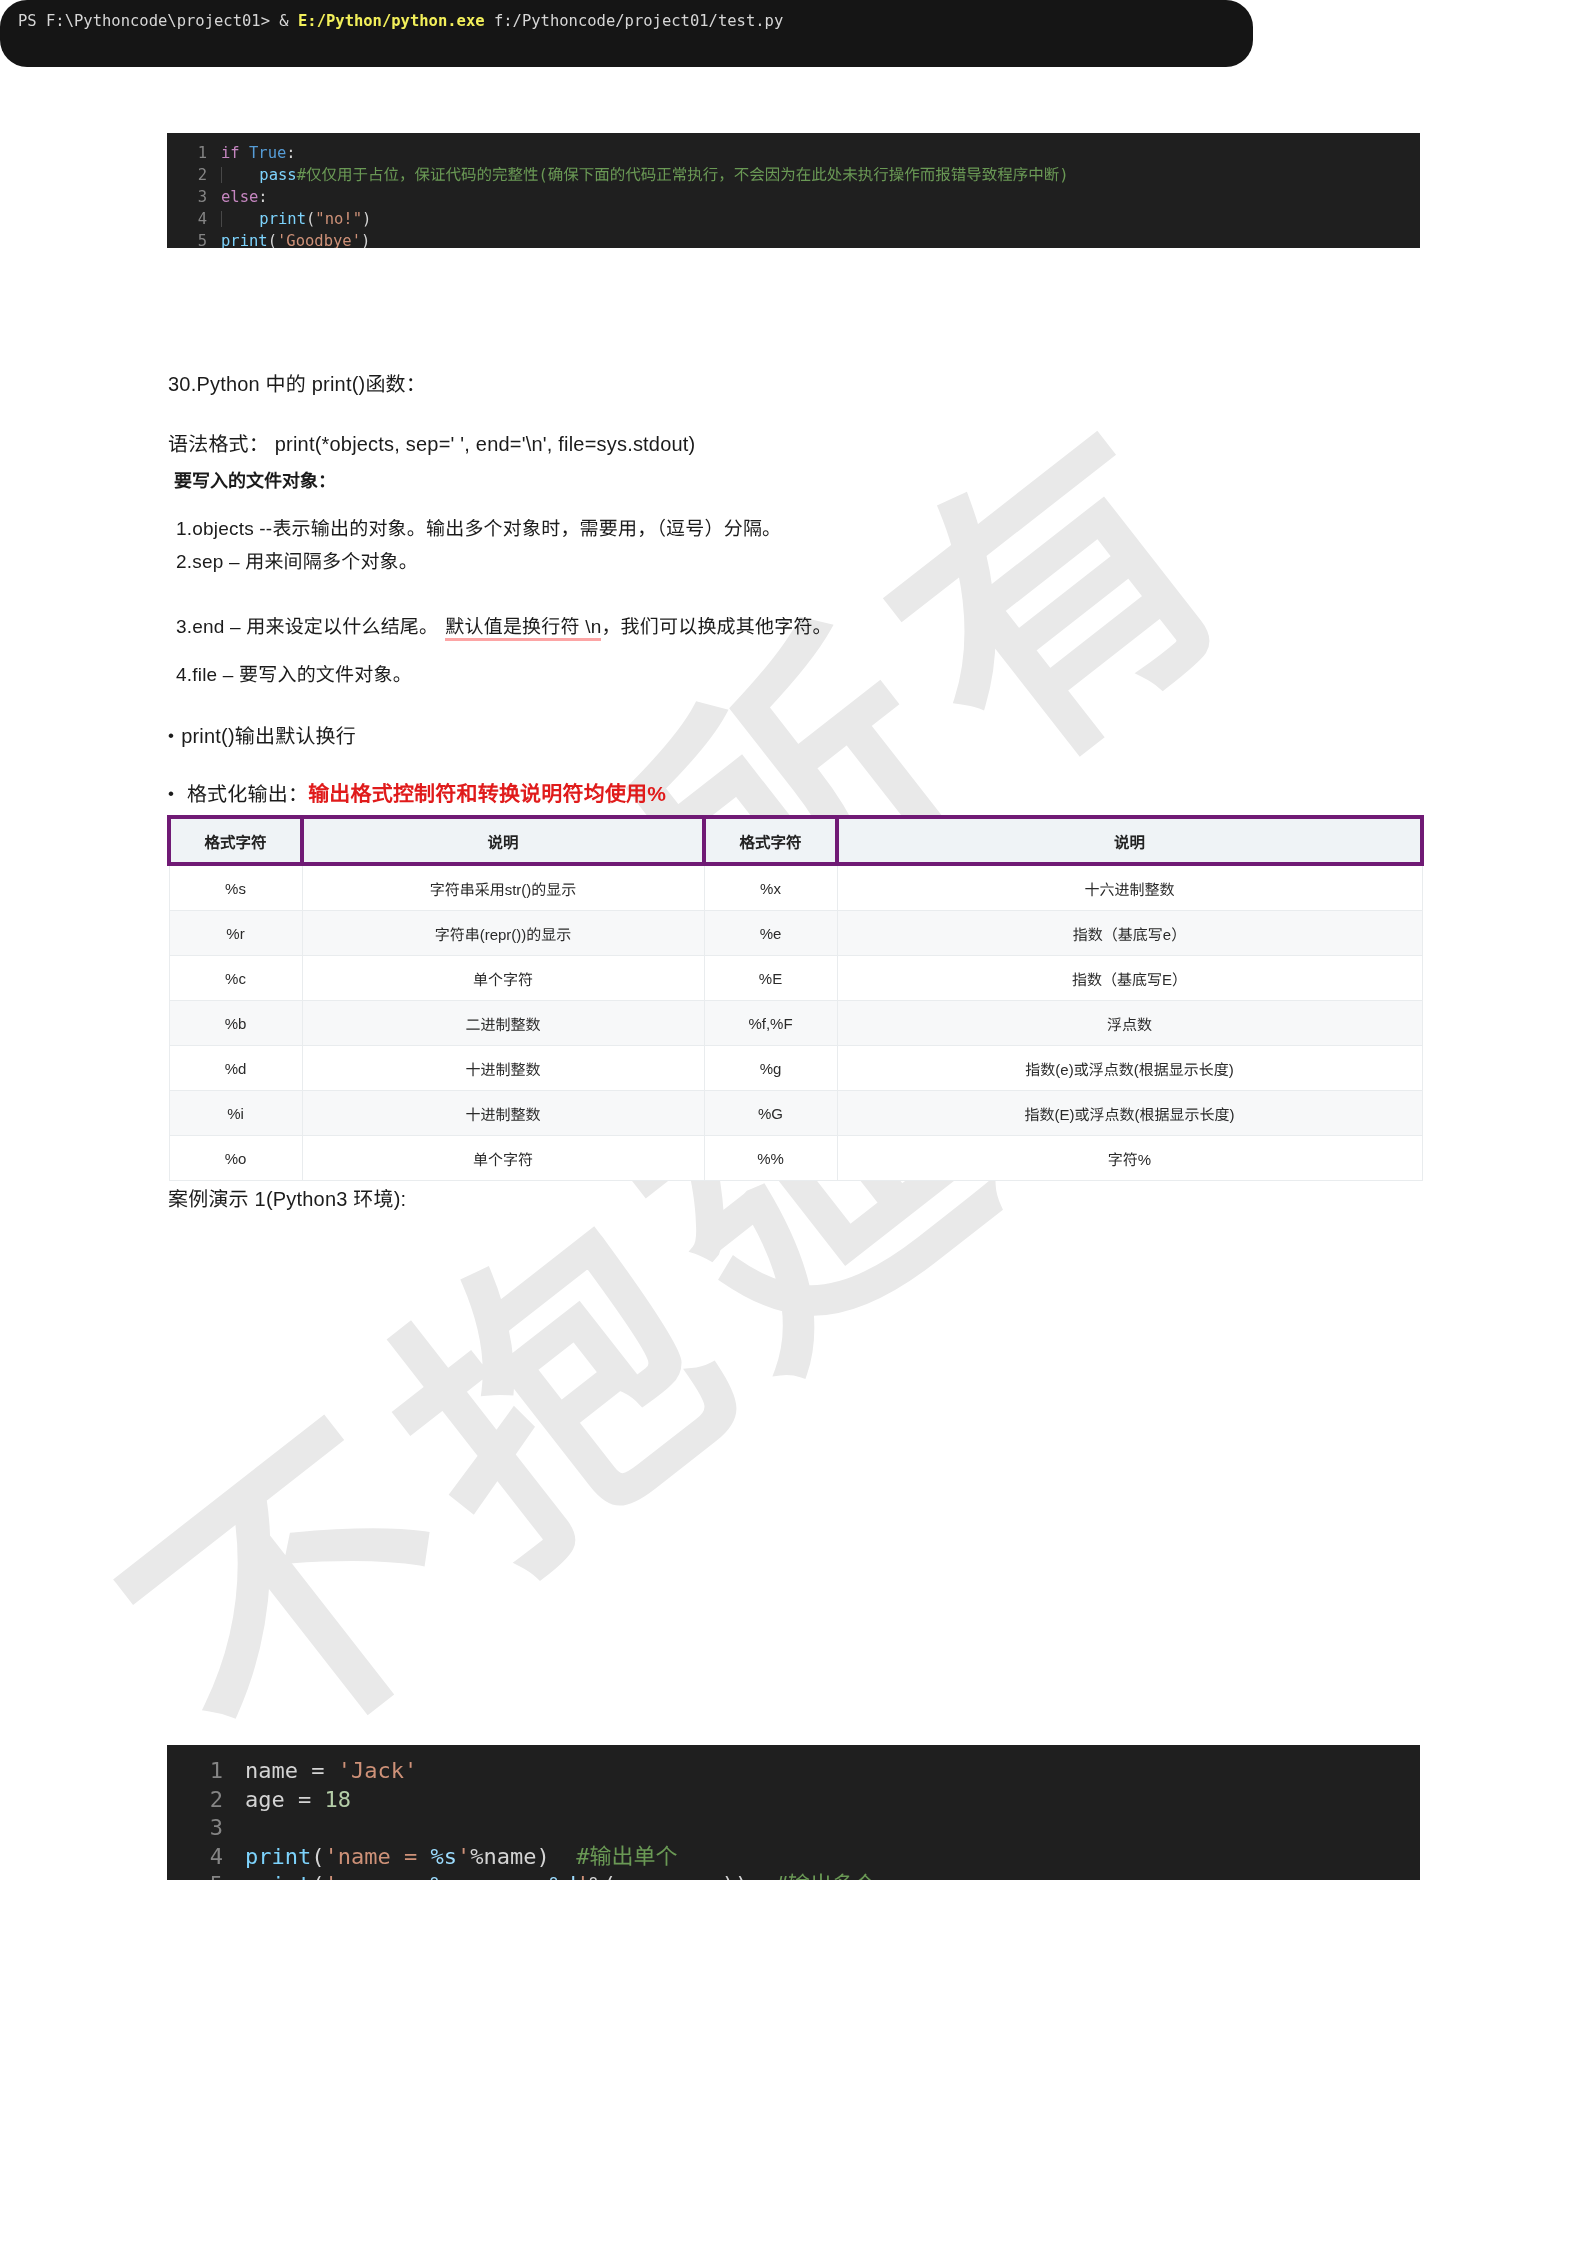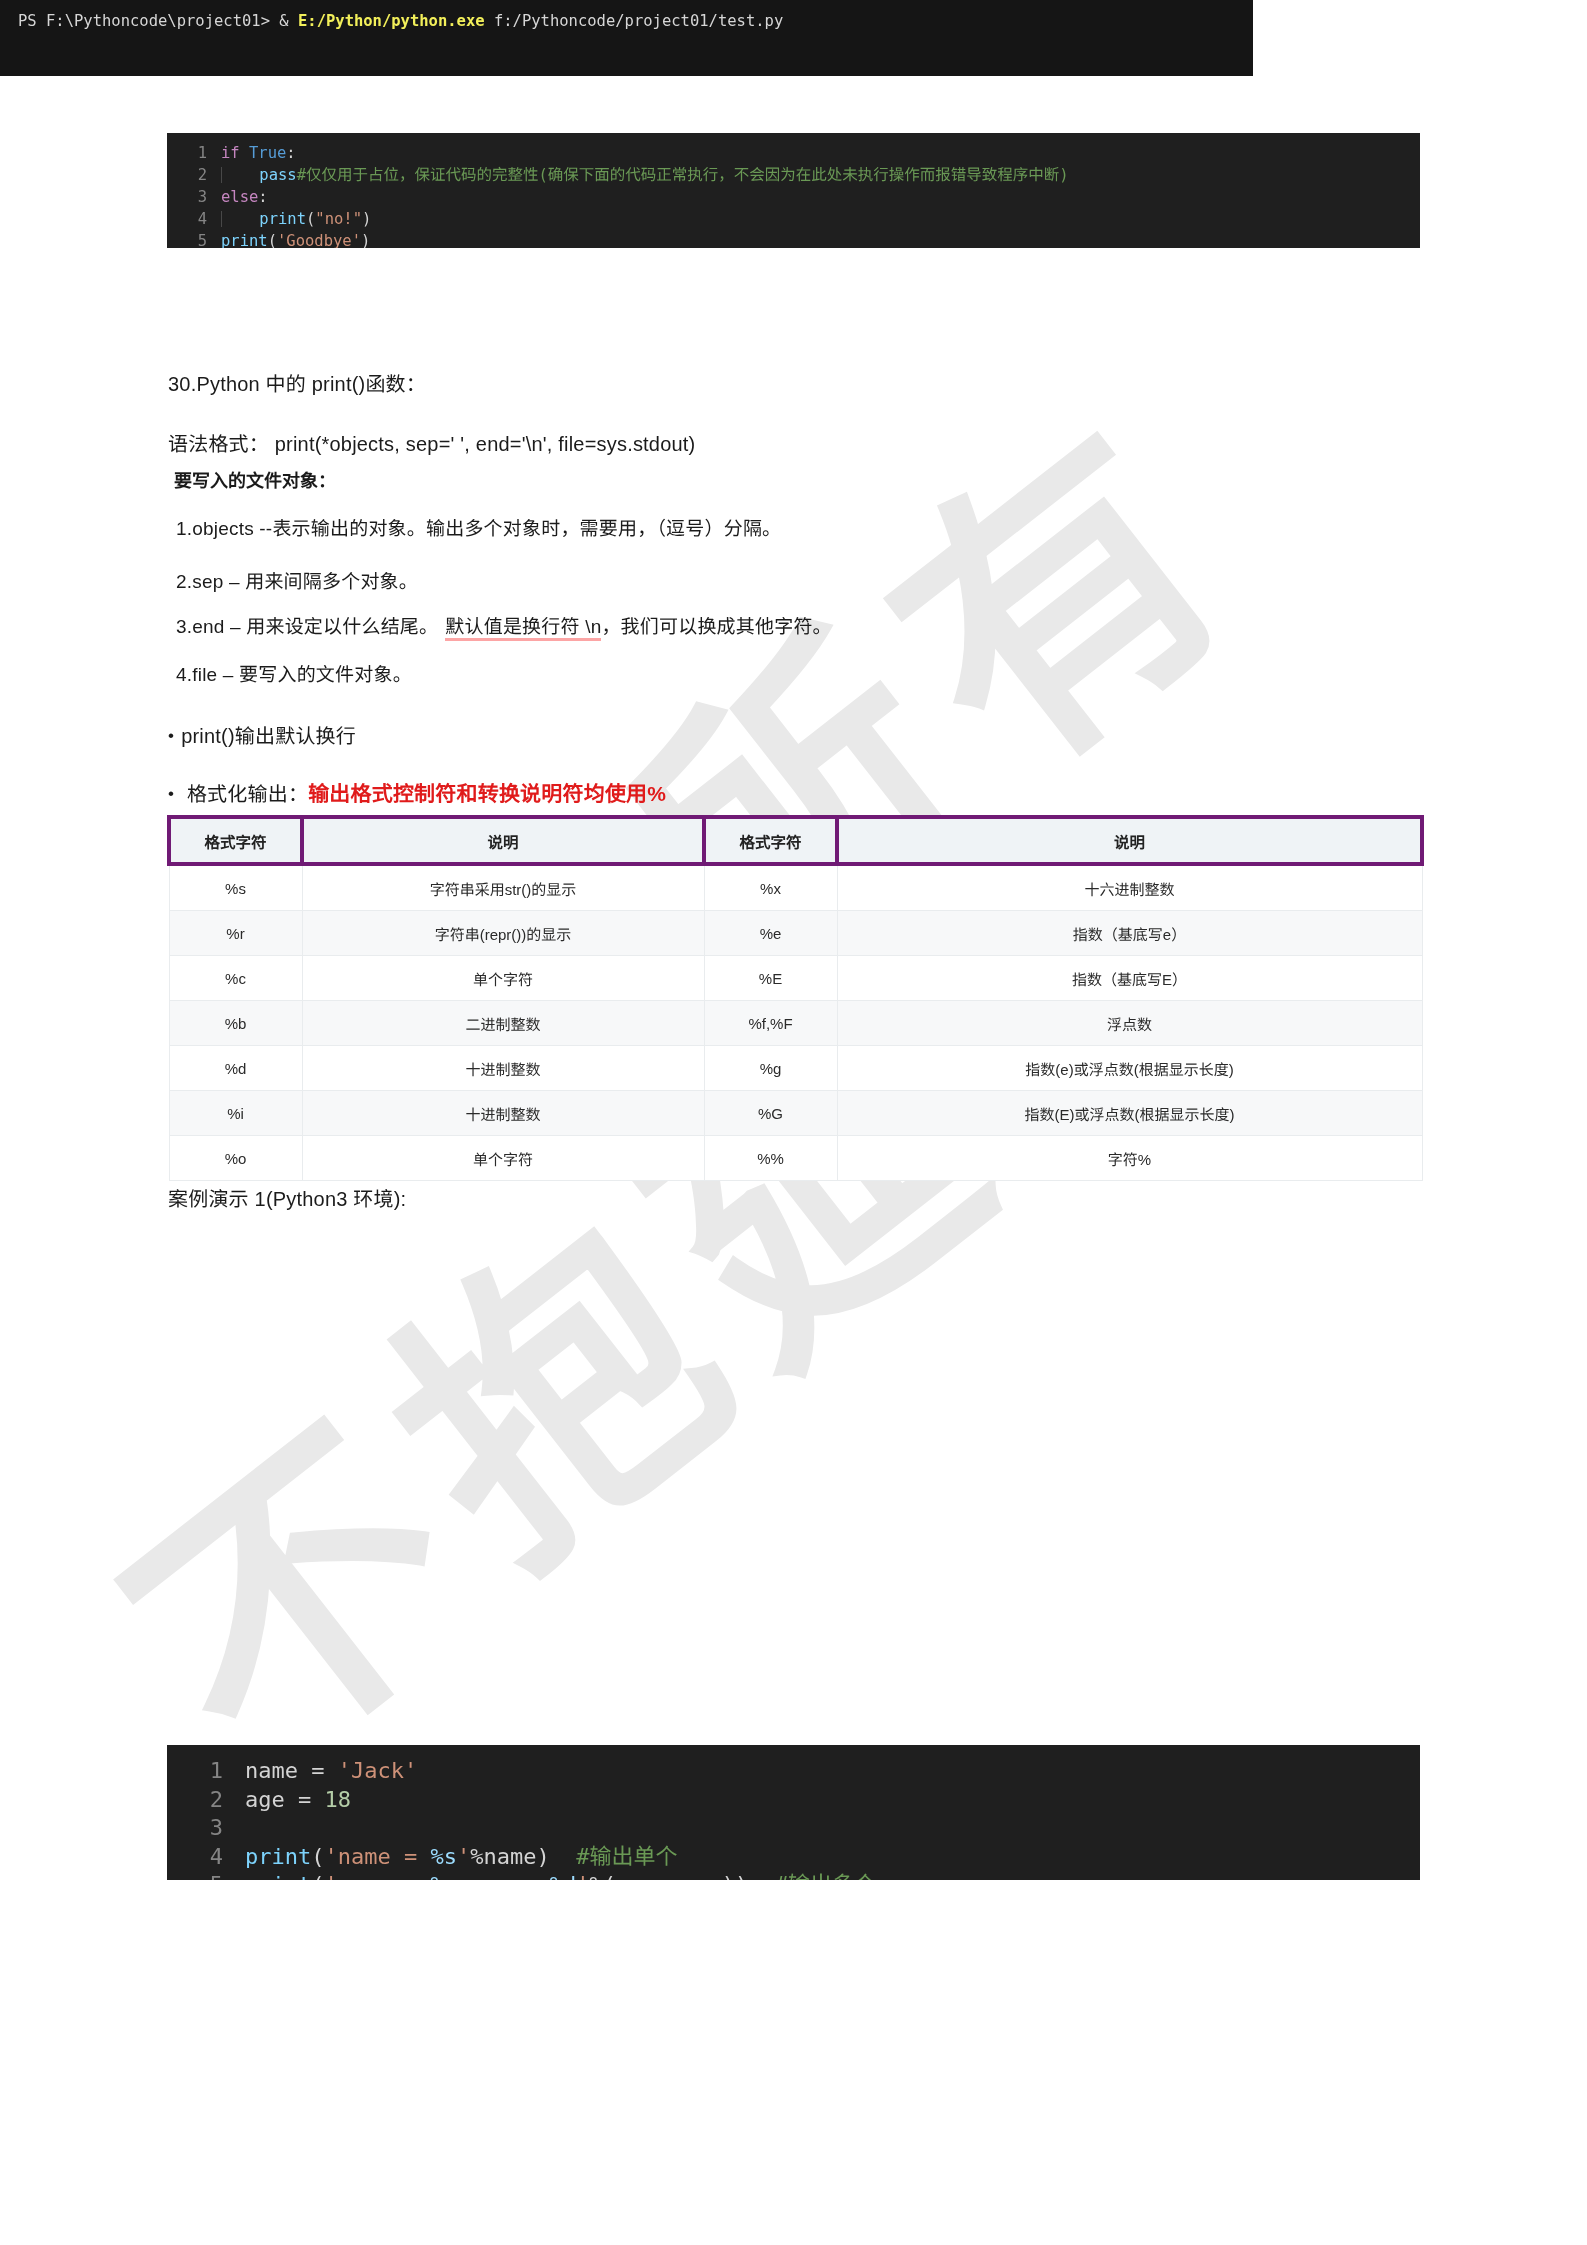--- a/index.html
+++ b/index.html
@@ -108,29 +108,30 @@
     font-size: 15.5px;
     line-height: 22px;
   }
   #code-block-1 .gutter { width: 40px; padding-right: 14px; }
 
   
   #terminal-block {
     left: 167px;
     top: 258px;
     width: 1253px;
-    height: 76px;
+    height: 67px;
     background: #151515;
     padding: 11px 0 11px 18px;
     font-family: "DejaVu Sans Mono", "Liberation Mono", monospace;
     font-size: 15.5px;
     line-height: 21px;
     color: #d6d6d6;
     overflow: hidden;
     box-sizing: border-box;
+    border-radius: 27px;
   }
   .term-line { white-space: pre; }
   .term-hl { color: #f2ef5a; font-weight: bold; }
   .term-amp { color: #d6d6d6; }
 
   
   #code-block-2 {
     left: 167px;
     top: 1745px;
     width: 1253px;
@@ -169,21 +170,21 @@
     content: "\2022";
     margin-right: 7px;
     font-size: 17px;
     vertical-align: 2px;
   }
 
   #heading-30    { left: 168px; top: 368px;  font-size: 20px; }
   #syntax-line   { left: 168px; top: 428px;  font-size: 20px; }
   #params-title  { left: 174px; top: 466px;  font-size: 18px; font-weight: bold; }
   #param-1       { left: 176px; top: 513px;  font-size: 19px; }
-  #param-2       { left: 176px; top: 566px;  font-size: 19px; }
+  #param-2       { left: 176px; top: 546px;  font-size: 19px; }
   #param-3       { left: 176px; top: 611px;  font-size: 19px; }
   #param-4       { left: 176px; top: 659px;  font-size: 19px; }
   #bullet-1      { left: 168px; top: 720px;  font-size: 20px; }
   #bullet-2      { left: 168px; top: 777px;  font-size: 20px; }
   #case-title    { left: 168px; top: 1183px; font-size: 20px; }
 
   
   #format-table {
     position: absolute;
     left: 167px;

